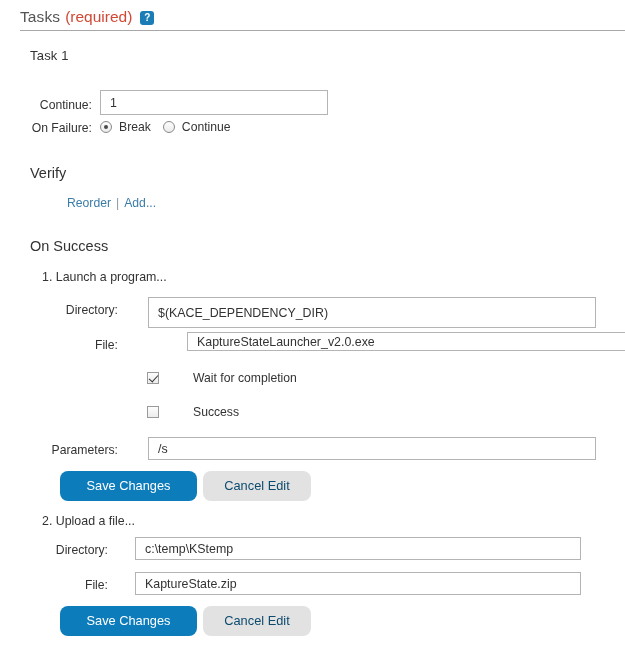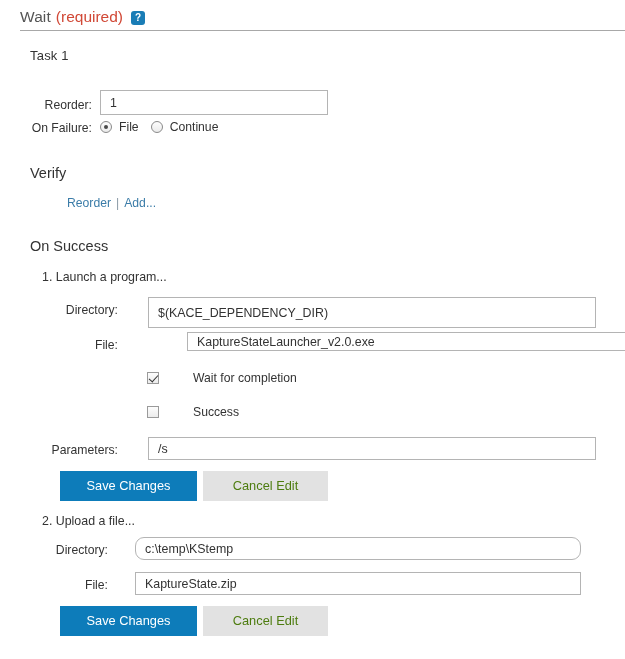--- a/index.html
+++ b/index.html
@@ -228,63 +228,63 @@
   .btn {
     position: absolute;
     font-family: "Liberation Sans", sans-serif;
     font-size: 12.8px;
     border: none;
     cursor: pointer;
     height: 30px;
     line-height: 30px;
     text-align: center;
     padding: 0;
-    border-radius: 0;
+    border-radius: 8px;
   }
   .btn-primary {
     background: #0d7cba;
     color: #ffffff;
     width: 137px;
   }
   .btn-secondary {
     background: #e2e2e2;
-    color: #4d7c0f;
-    width: 125px;
+    color: #0c4a6e;
+    width: 108px;
   }
 
   .t1-btn-save   { left: 60px;  top: 471px; }
   .t1-btn-cancel { left: 203px; top: 471px; }
   .t2-btn-save   { left: 60px;  top: 606px; }
   .t2-btn-cancel { left: 203px; top: 606px; }
 
   
   .t2-lbl-dir  { left: 0px;  top: 543px; width: 108px; }
-  .t2-inp-dir  { left: 135px; top: 537px; width: 446px; height: 23px; border-radius: 9px; }
+  .t2-inp-dir  { left: 135px; top: 537px; width: 446px; height: 23px; }
   .t2-lbl-file { left: 0px;  top: 578px; width: 108px; }
   .t2-inp-file { left: 135px; top: 572px; width: 446px; height: 23px; }
 </style>
 </head>
 <body>
 
 <div class="section-header">
-  <span class="section-title">Wait</span>
+  <span class="section-title">Tasks</span>
   <span class="section-required">(required)</span>
   <span class="help-icon">?</span>
 </div>
 <div class="header-rule"></div>
 
 <div class="task-heading">Task 1</div>
 
-<div class="field-label lbl-attempts">Reorder:</div>
+<div class="field-label lbl-attempts">Continue:</div>
 <input class="text-input inp-attempts" type="text" value="1" style="">
 
 <div class="field-label lbl-onfailure">On Failure:</div>
 <div class="radio-group">
   <span class="radio checked"></span>
-  <span class="radio-label">File</span>
+  <span class="radio-label">Break</span>
   <span class="radio"></span>
   <span class="radio-label">Continue</span>
 </div>
 
 <div class="sub-heading sub-verify">Verify</div>
 <div class="link-row">
   <span class="link">Reorder</span>
   <span class="link-sep">|</span>
   <span class="link">Add...</span>
 </div>

